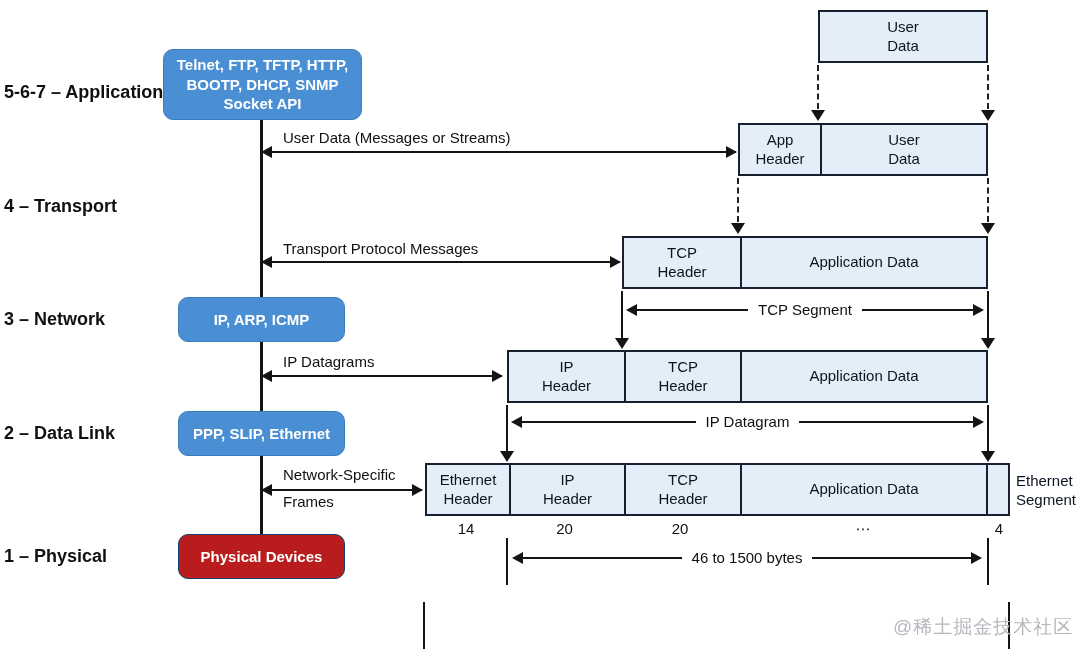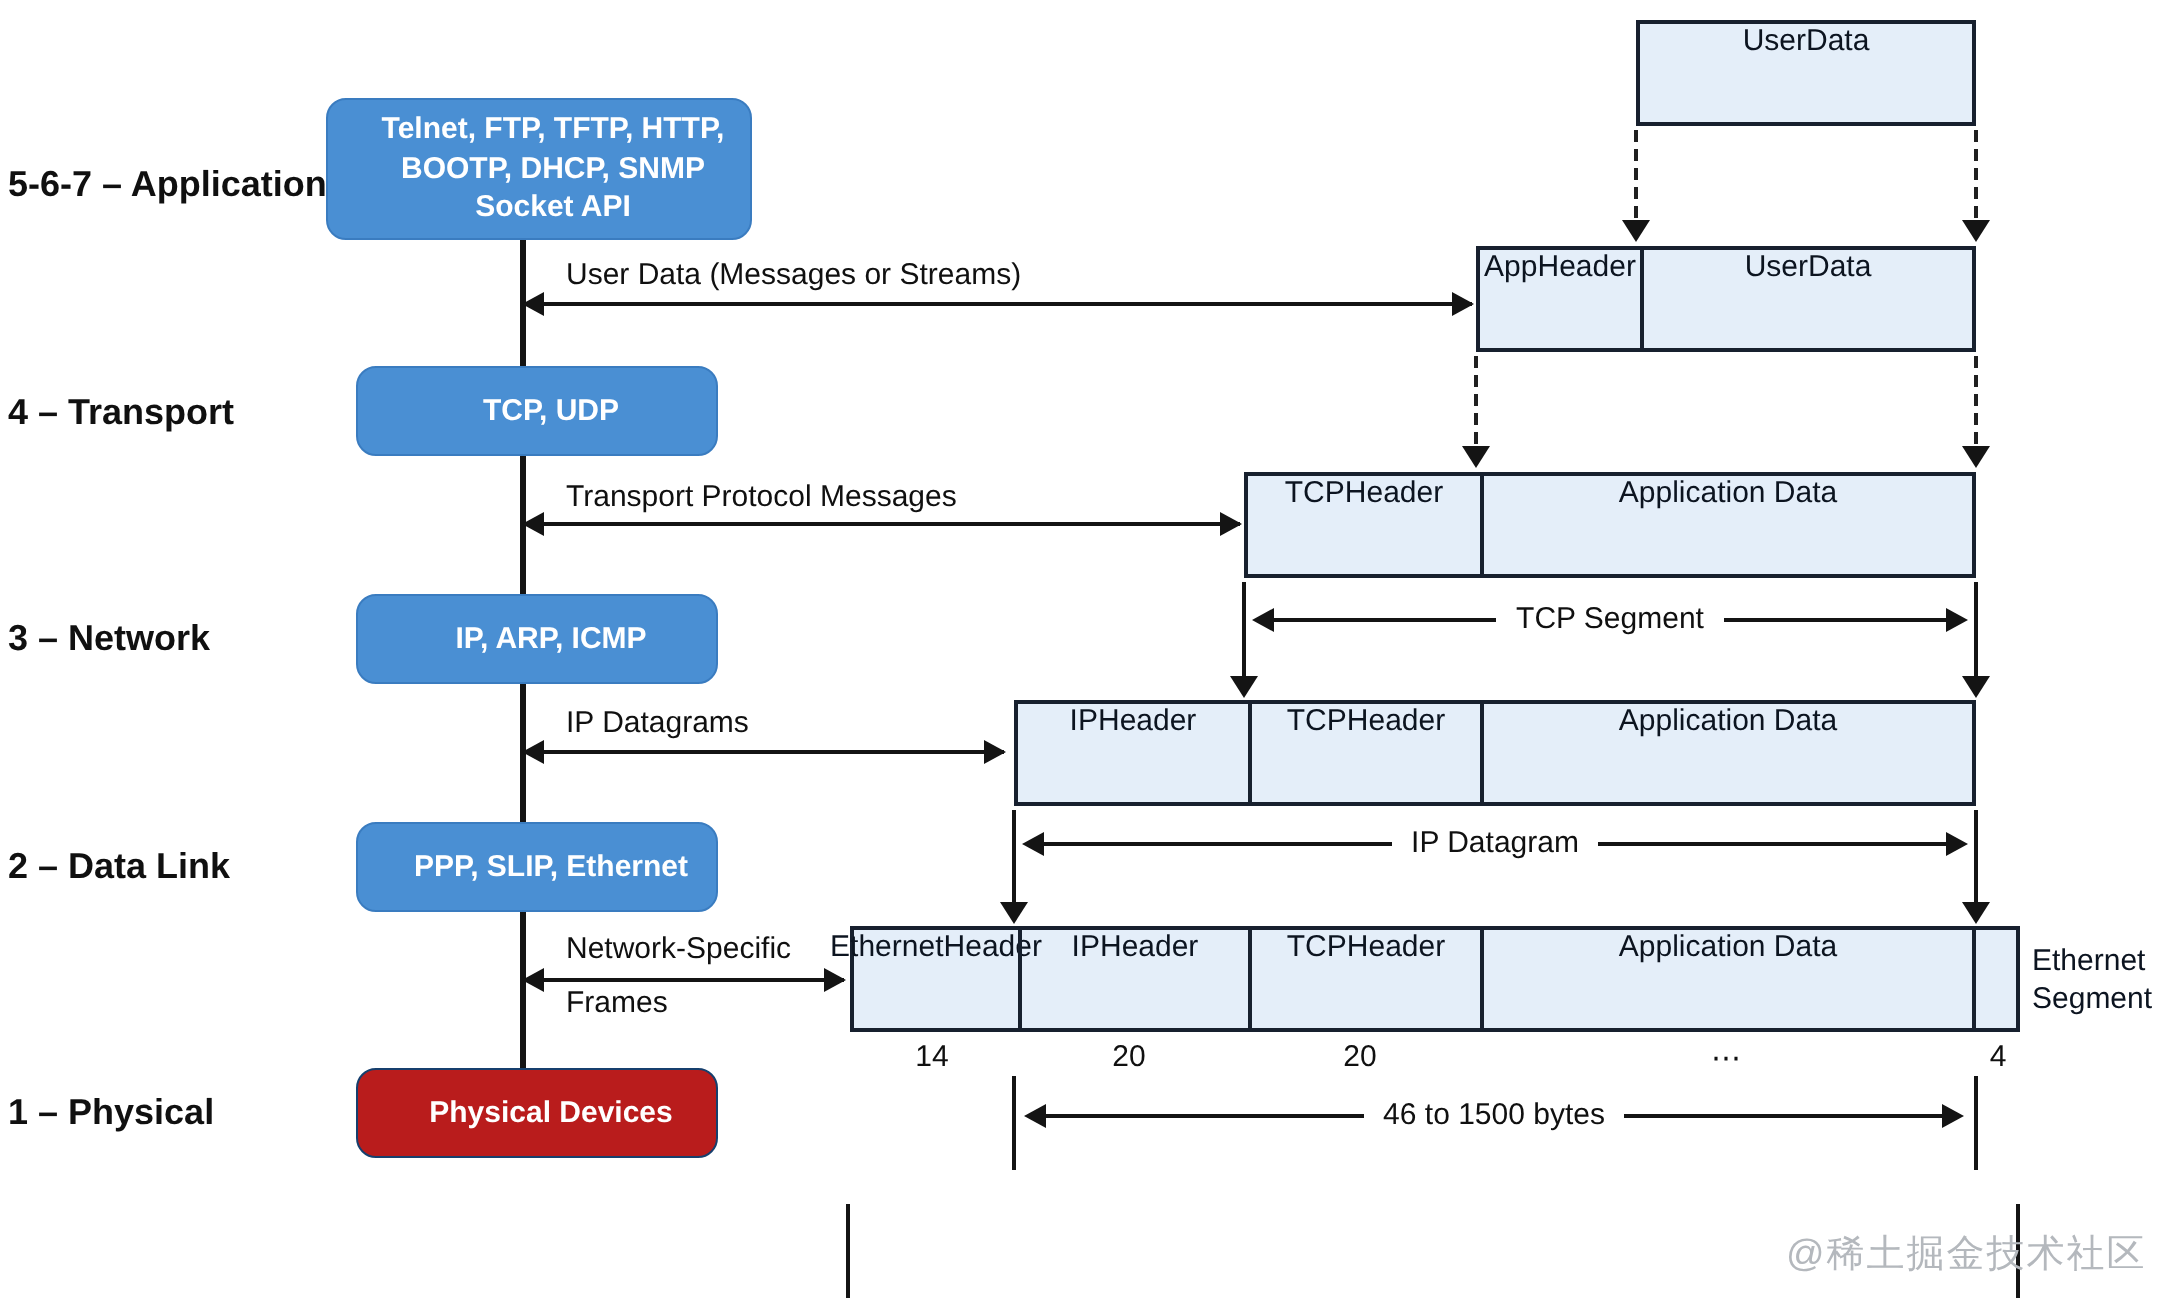--- a/index.html
+++ b/index.html
@@ -12,21 +12,21 @@
   .layer-label {
     position:absolute; left:4px; font-size:18px; font-weight:bold;
     color:#101010; white-space:nowrap; z-index:2;
   }
 
   
   .bluebox {
     position:absolute; background:#4a8fd3; border:1px solid #3a7cc0;
     color:#ffffff; font-weight:bold; font-size:15px; line-height:1.3;
     border-radius:10px; display:flex; flex-direction:column;
-    align-items:center; justify-content:center; text-align:center; z-index:3;padding-left:14px;
+    align-items:center; justify-content:center; text-align:center; z-index:3;
   }
   .bluebox.navy { background:#b91c1c; border-color:#163f6d; }
 
   
   .spine { position:absolute; width:3px; background:#141414; z-index:1; }
 
   
   .h-arrow { position:absolute; height:2px; background:#141414; z-index:2; }
   .h-arrow .ah-l {
     position:absolute; left:-1px; top:-5px; width:0; height:0;
@@ -42,21 +42,21 @@
     position:absolute; font-size:15px; color:#101010;
     white-space:nowrap; z-index:2;
   }
 
   
   .enc-row {
     position:absolute; display:flex; background:#e4eef9;
     border:2px solid #17202e; box-sizing:border-box; z-index:3;
   }
   .enc-cell {
-    display:flex; flex-direction:row; justify-content:center;
+    display:flex; flex-direction:column; justify-content:center;
     text-align:center; font-size:15px; line-height:1.25; color:#0c1420;
     box-sizing:border-box; flex:none;
   }
   .enc-cell + .enc-cell { border-left:2px solid #17202e; }
   .enc-cell.grow { flex:1; }
 
   
   .vdash { position:absolute; width:0; border-left:2px dashed #202020; z-index:2; }
   .vsolid { position:absolute; width:2px; background:#141414; z-index:2; }
   .tri-down {
@@ -99,23 +99,20 @@
   <div class="layer-label" style="top:423px">2 – Data Link</div>
   <div class="layer-label" style="top:546px">1 – Physical</div>
 
   <div class="spine" style="left:260px;top:117px;height:418px"></div>
 
   <div class="bluebox" style="left:163px;top:49px;width:197px;height:69px">
     <div>Telnet, FTP, TFTP, HTTP,</div>
     <div>BOOTP, DHCP, SNMP</div>
     <div>Socket API</div>
   </div>
-  <div class="bluebox" style="left:178px;top:183px;width:165px;height:43px">
-    <div>TCP, UDP</div>
-  </div>
   <div class="bluebox" style="left:178px;top:411px;width:165px;height:43px">
     <div>PPP, SLIP, Ethernet</div>
   </div>
   <div class="bluebox" style="left:178px;top:297px;width:165px;height:43px">
     <div>IP, ARP, ICMP</div>
   </div>
   <div class="bluebox navy" style="left:178px;top:534px;width:165px;height:43px">
     <div>Physical Devices</div>
   </div>
 

